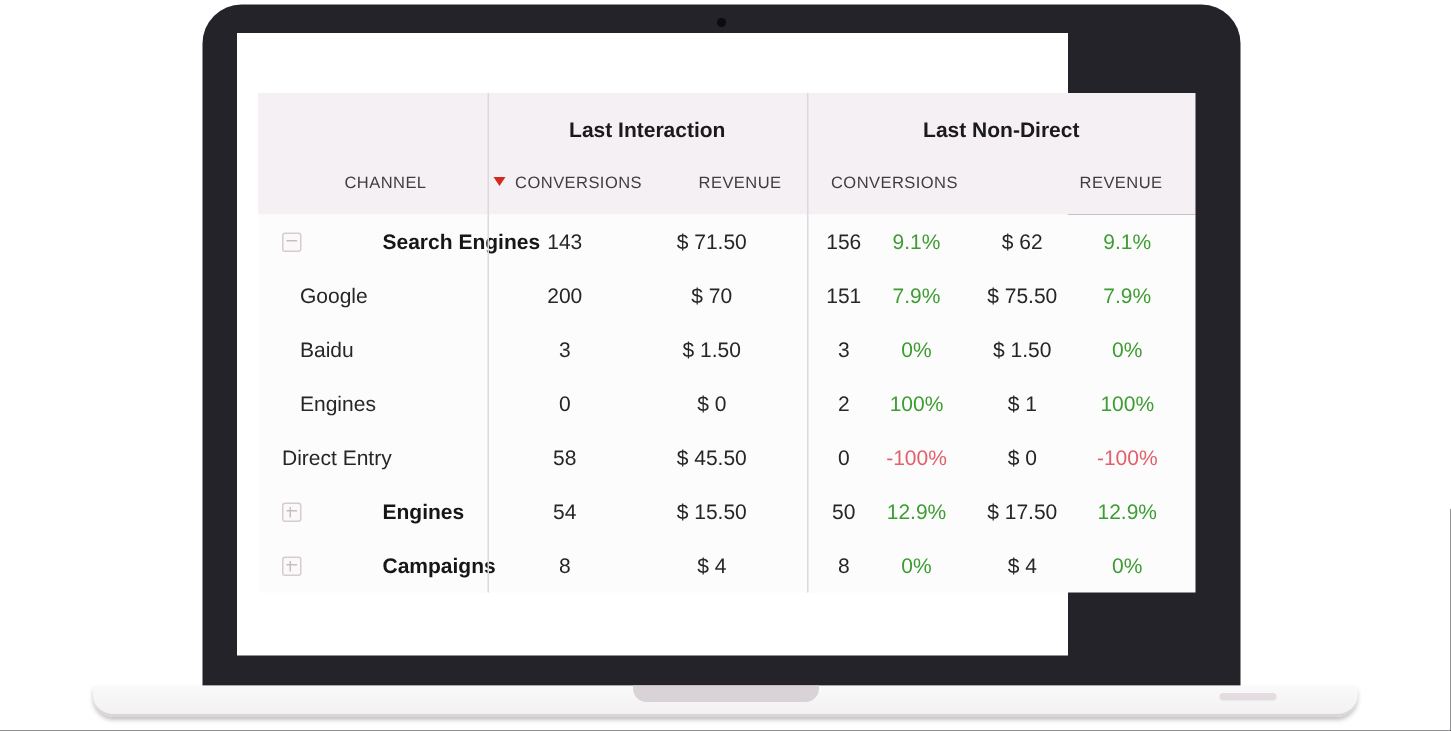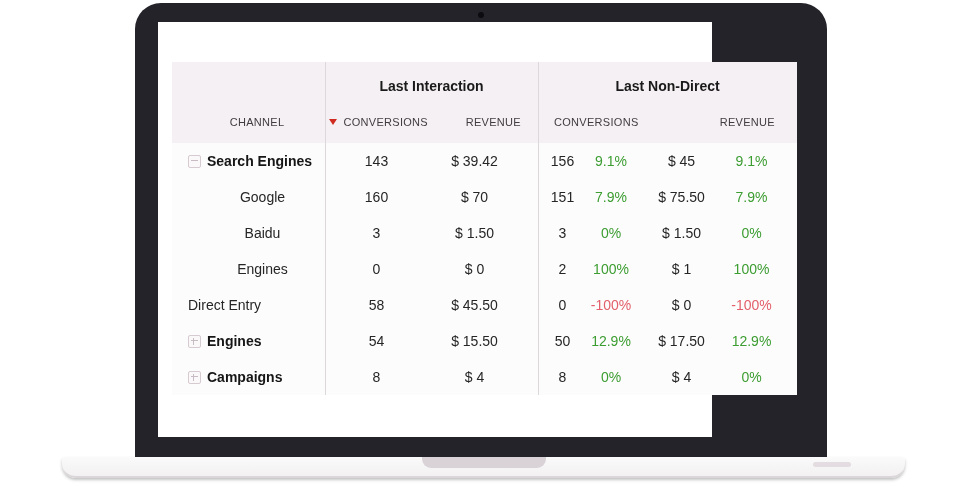--- a/index.html
+++ b/index.html
@@ -70,22 +70,22 @@
   }
 
   .tbody { background:#fdfcfd; }
   .row {
     display:grid;
     grid-template-columns:153px 103px 93px 17px 49px 48px 93px 47px 22px;
     height:36px; align-items:center;
     font-size:14px; color:#262626;
   }
   .row .num { text-align:center; }
-  .row .ch  { display:flex; align-items:center; padding-left:16px; white-space:nowrap; }
-  .row.child .ch { padding-left:28px;justify-content:center; }
+  .row .ch  { display:flex; align-items:center; padding-left:16px; white-space:nowrap;gap:48px; }
+  .row.child .ch { padding-left:28px; }
   .row.group .ch-label { font-weight:700; color:#161616; }
 
   .expander {
     width:11px; height:11px; border:1px solid #d6cbd1; border-radius:2px;
     position:relative; display:inline-block; margin-right:6px; flex:none;
     background:#fbf8fa; cursor:pointer;
   }
   .expander::before {
     content:""; position:absolute; left:2px; right:2px; top:4px; height:1px;
     background:#c7bcc3;
@@ -123,34 +123,34 @@
       </div>
 
       <div class="tbody">
 
         <div class="row group">
           <div class="ch">
               <span class="expander"></span>
               <span class="ch-label">Search Engines</span>
             </div>
           <div class="num">143</div>
-          <div class="num">$ 39.42</div>
+          <div class="num">$ 71.50</div>
           <div></div>
           <div class="num">156</div>
           <div class="num" style="color: rgb(60, 157, 49);">9.1%</div>
-          <div class="num">$ 45</div>
+          <div class="num">$ 62</div>
           <div class="num" style="color: rgb(60, 157, 49);">9.1%</div>
           <div></div>
         </div>
 
         <div class="row child">
           <div class="ch">
               <span class="ch-label">Google</span>
             </div>
-          <div class="num">160</div>
+          <div class="num">200</div>
           <div class="num">$ 70</div>
           <div></div>
           <div class="num">151</div>
           <div class="num" style="color: rgb(60, 157, 49);">7.9%</div>
           <div class="num">$ 75.50</div>
           <div class="num" style="color: rgb(60, 157, 49);">7.9%</div>
           <div></div>
         </div>
 
         <div class="row child">

